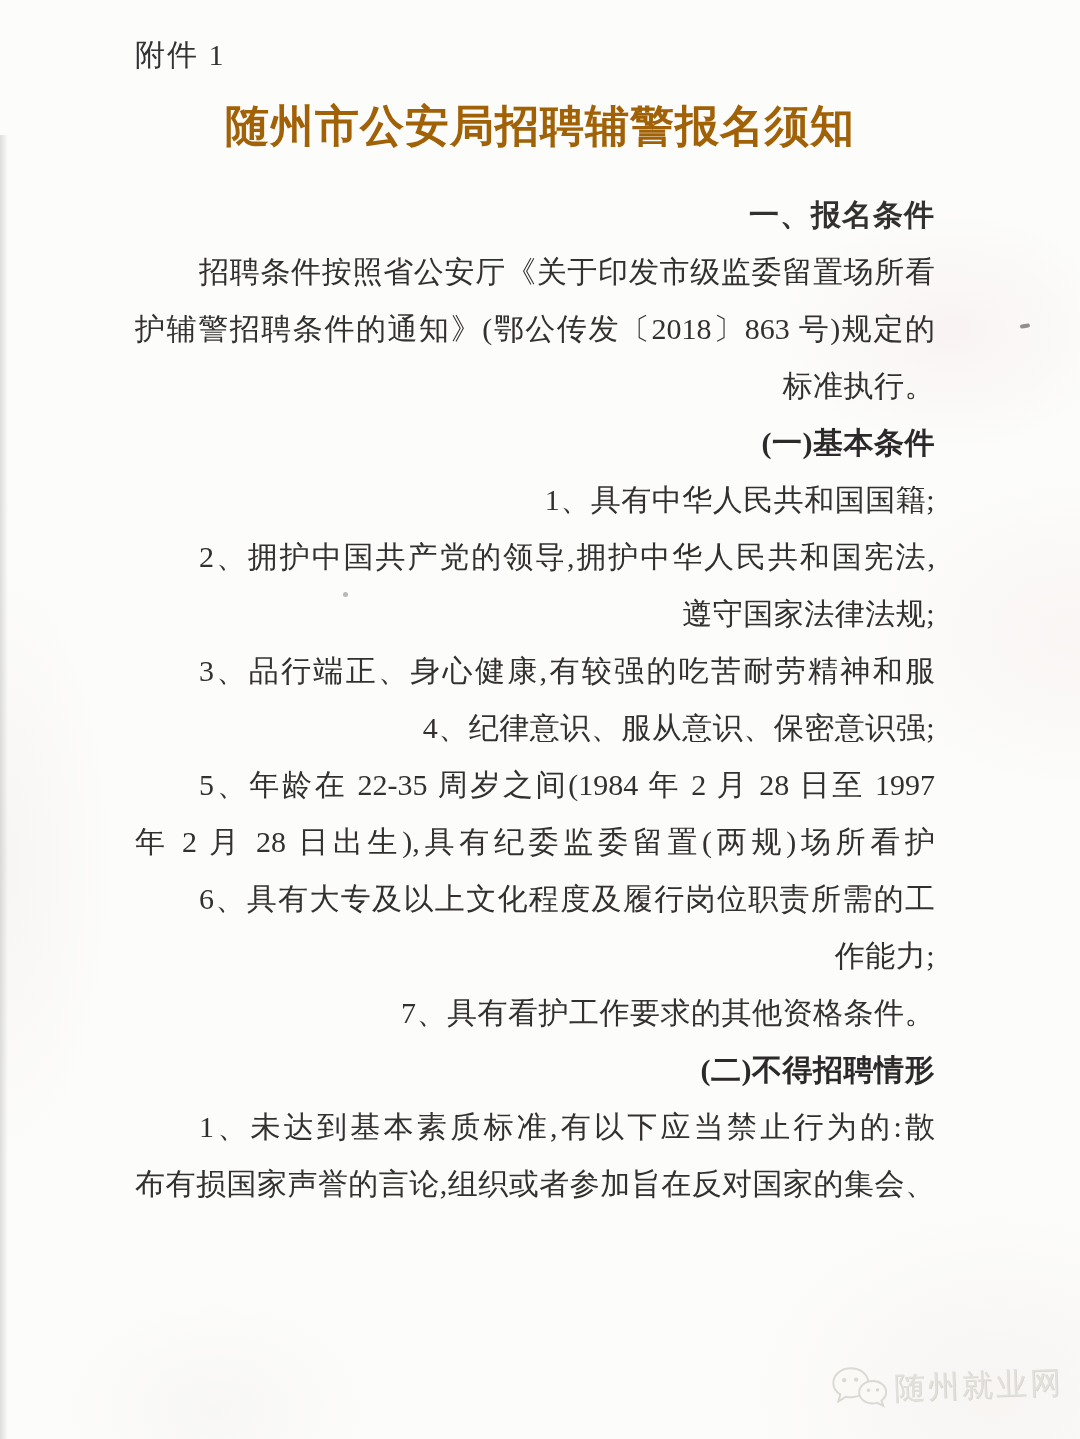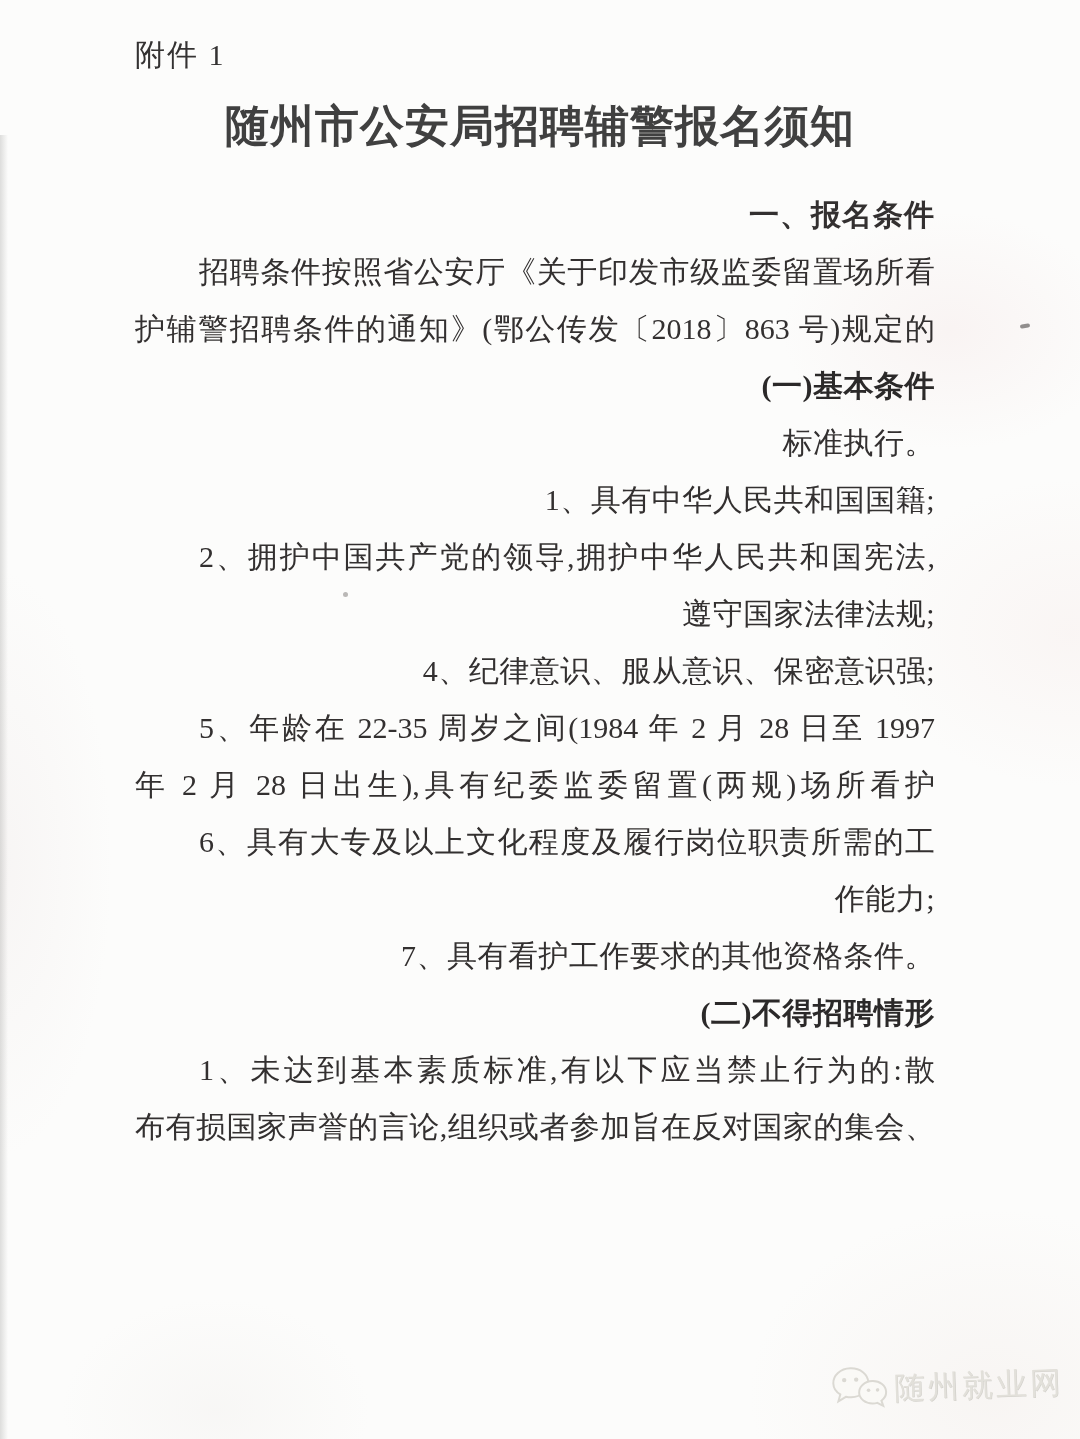--- a/index.html
+++ b/index.html
@@ -40,21 +40,21 @@
   }
   .title {
     position: absolute;
     left: 0; top: 96px;
     width: 1080px;
     margin: 0;
     text-align: center;
     font-size: 44px;
     line-height: 62px;
     font-weight: bold;
-    color: #404040;
+    color: #a16207;
     letter-spacing: 1px;
   }
   .body-lines {
     position: absolute;
     left: 135px; top: 186px;
     width: 800px;
   }
   .line {
     box-sizing: border-box;
     width: 800px;
@@ -113,25 +113,26 @@
   <div class="edge-left"></div>
 
   <div class="attachment">附件 1</div>
 
   <h1 class="title">随州市公安局招聘辅警报名须知</h1>
 
   <div class="body-lines">
       <div class="line indent bold sans">一、报名条件</div>
       <div class="line indent justify">招聘条件按照省公安厅《关于印发市级监委留置场所看</div>
       <div class="line justify">护辅警招聘条件的通知》(鄂公传发〔2018〕863 号)规定的</div>
+      <div class="line">标准执行。</div>
       <div class="line indent bold subhead">(一)基本条件</div>
-      <div class="line">标准执行。</div>
       <div class="line indent">1、具有中华人民共和国国籍;</div>
       <div class="line indent justify">2、拥护中国共产党的领导,拥护中华人民共和国宪法,</div>
       <div class="line">遵守国家法律法规;</div>
+      <div class="line indent justify">3、品行端正、身心健康,有较强的吃苦耐劳精神和服</div>
       <div class="line indent">4、纪律意识、服从意识、保密意识强;</div>
       <div class="line indent justify">5、年龄在 22-35 周岁之间(1984 年 2 月 28 日至 1997</div>
       <div class="line justify">年 2 月 28 日出生),具有纪委监委留置(两规)场所看护</div>
       <div class="line indent justify">6、具有大专及以上文化程度及履行岗位职责所需的工</div>
       <div class="line">作能力;</div>
       <div class="line indent">7、具有看护工作要求的其他资格条件。</div>
       <div class="line indent bold subhead">(二)不得招聘情形</div>
       <div class="line indent justify">1、未达到基本素质标准,有以下应当禁止行为的:散</div>
       <div class="line justify">布有损国家声誉的言论,组织或者参加旨在反对国家的集会、</div>
     </div>

